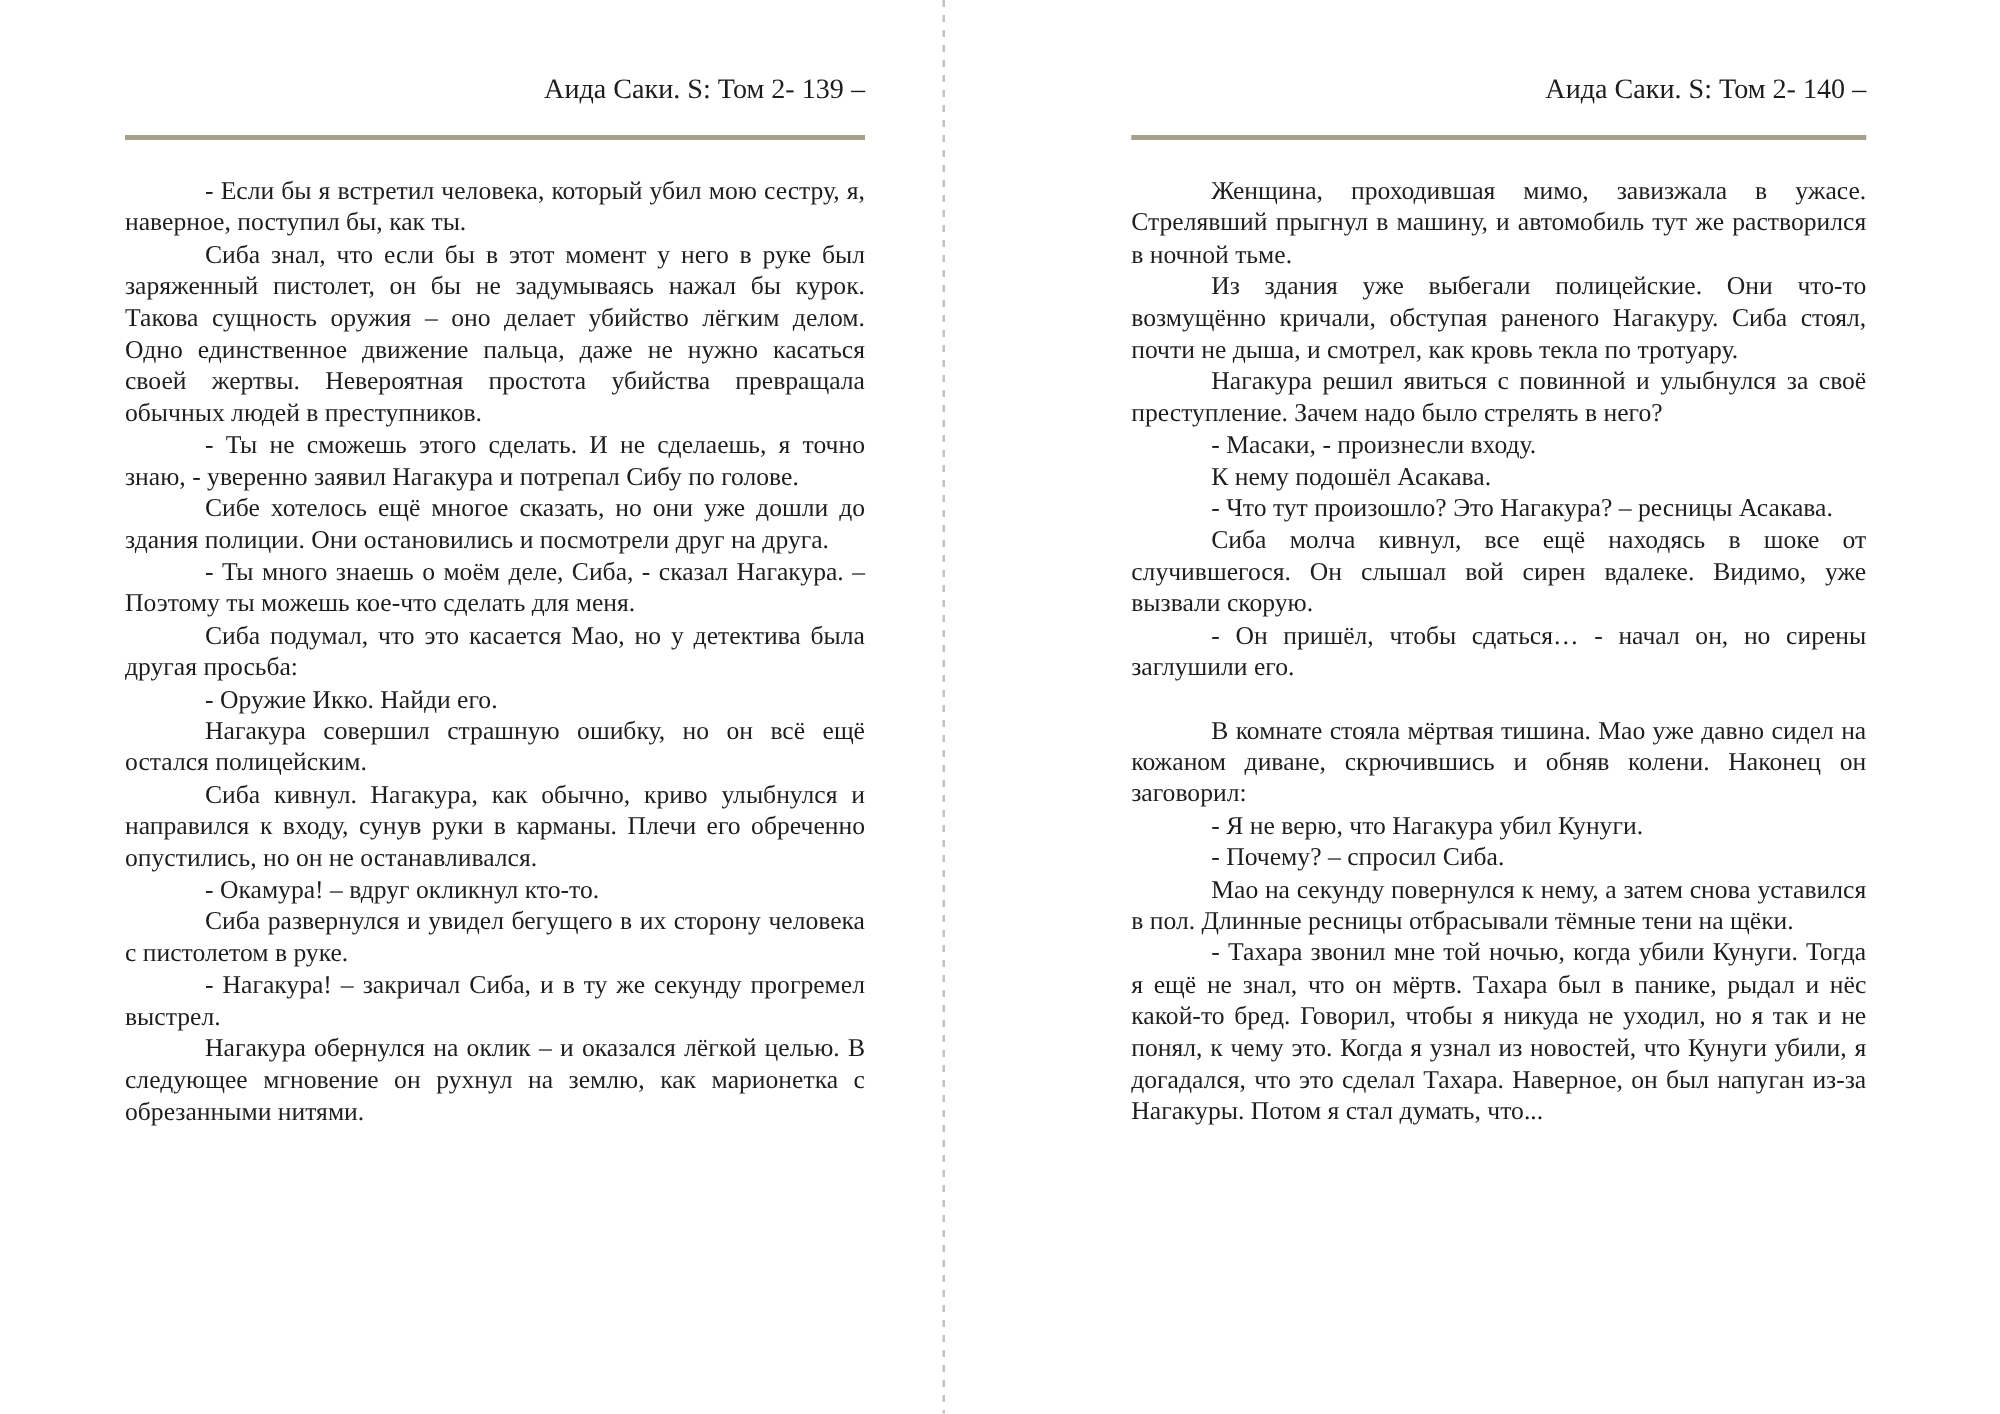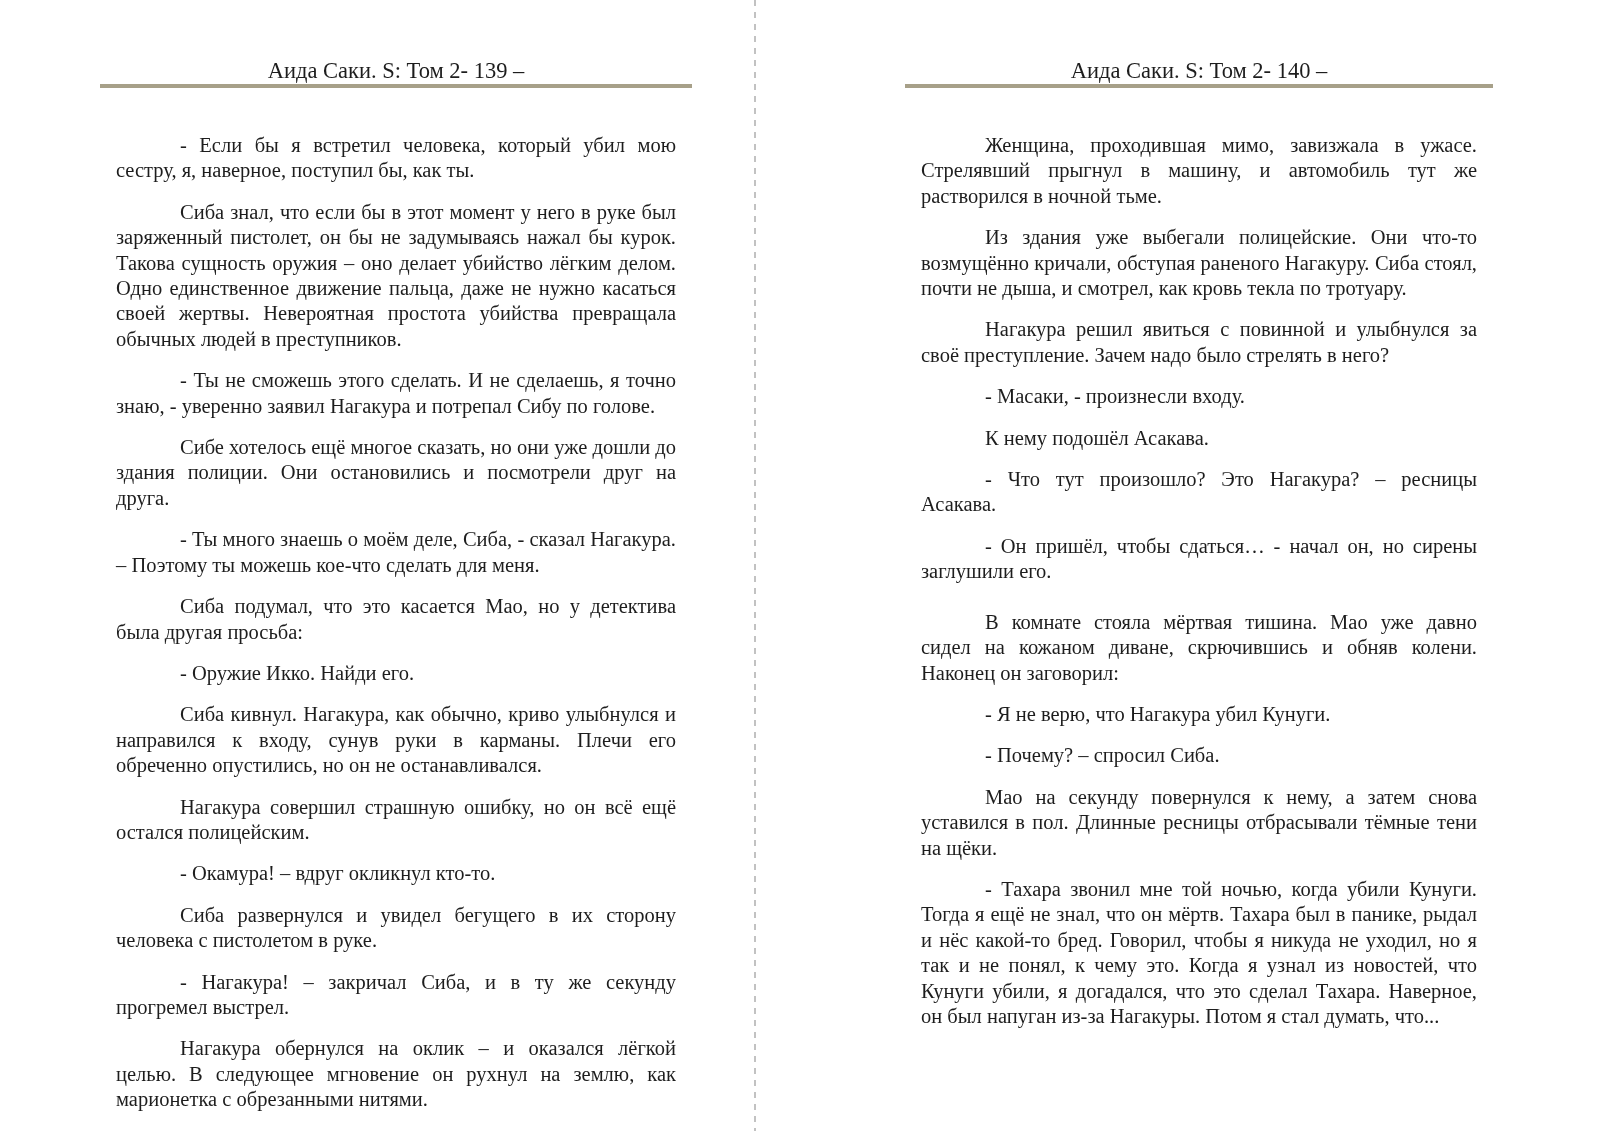--- a/index.html
+++ b/index.html
@@ -29,35 +29,36 @@
     );
   }
   .page {
     position: absolute;
     top: 58px;
   }
   .page-left  { left: 100px; width: 592px; }
   .page-right { left: 905px; width: 588px; }
   .page-header {
     display: flex;
-    justify-content: center;
+    justify-content: flex-end;
     align-items: baseline;
     font-size: 22.5px;
     line-height: 26px;
+    padding-bottom: 24px;
     border-bottom: 4px solid #a7a089;
     white-space: nowrap;
   }
   .page-body {
     padding-top: 29px;
     font-size: 20.5px;
     line-height: 25.4px;
     text-align: justify;
   }
   .page-body p {
-    margin: 16px;
+    margin: 0;
     text-indent: 64px;
   }
   .page-body p.scene-break {
     margin-top: 25px;
   }
 </style>
 </head>
 <body>
 
 <div class="spread">
@@ -70,41 +71,42 @@
       <span>- 139 –</span>
     </div>
     <div class="page-body">
       <p>- Если бы я встретил человека, который убил мою сестру, я, наверное, поступил бы, как ты.</p>
       <p>Сиба знал, что если бы в этот момент у него в руке был заряженный пистолет, он бы не задумываясь нажал бы курок. Такова сущность оружия – оно делает убийство лёгким делом. Одно единственное движение пальца, даже не нужно касаться своей жертвы. Невероятная простота убийства превращала обычных людей в преступников.</p>
       <p>- Ты не сможешь этого сделать. И не сделаешь, я точно знаю, - уверенно заявил Нагакура и потрепал Сибу по голове.</p>
       <p>Сибе хотелось ещё многое сказать, но они уже дошли до здания полиции. Они остановились и посмотрели друг на друга.</p>
       <p>- Ты много знаешь о моём деле, Сиба, - сказал Нагакура. – Поэтому ты можешь кое-что сделать для меня.</p>
       <p>Сиба подумал, что это касается Мао, но у детектива была другая просьба:</p>
       <p>- Оружие Икко. Найди его.</p>
+      <p>Нагакура совершил страшную ошибку, но он всё ещё остался полицейским.</p>
       <p>Сиба кивнул. Нагакура, как обычно, криво улыбнулся и направился к входу, сунув руки в карманы. Плечи его обреченно опустились, но он не останавливался.</p>
-      <p>Нагакура совершил страшную ошибку, но он всё ещё остался полицейским.</p>
       <p>- Окамура! – вдруг окликнул кто-то.</p>
       <p>Сиба развернулся и увидел бегущего в их сторону человека с пистолетом в руке.</p>
       <p>- Нагакура! – закричал Сиба, и в ту же секунду прогремел выстрел.</p>
       <p>Нагакура обернулся на оклик – и оказался лёгкой целью.  В следующее мгновение он рухнул на землю, как марионетка с обрезанными нитями.</p>
     </div>
   </div>
 
   <div class="page page-right">
     <div class="page-header">
       <span>Аида Саки. S: Том 2</span>
       <span>- 140 –</span>
     </div>
     <div class="page-body">
       <p>Женщина, проходившая мимо, завизжала в ужасе. Стрелявший прыгнул в машину, и автомобиль тут же растворился в ночной тьме.</p>
       <p>Из здания уже выбегали полицейские. Они что-то возмущённо кричали, обступая раненого Нагакуру. Сиба стоял, почти не дыша, и смотрел, как кровь текла по тротуару.</p>
       <p>Нагакура решил явиться с повинной и улыбнулся за своё преступление. Зачем надо было стрелять в него?</p>
       <p>- Масаки, - произнесли входу.</p>
       <p>К нему подошёл Асакава.</p>
       <p>- Что тут произошло? Это Нагакура? – ресницы Асакава.</p>
+      <p>Сиба молча кивнул, все ещё находясь в шоке от случившегося. Он слышал вой сирен вдалеке. Видимо, уже вызвали скорую.</p>
       <p>- Он пришёл, чтобы сдаться… - начал он, но сирены заглушили его.</p>
       <p class="scene-break">В комнате стояла мёртвая тишина. Мао уже давно сидел на кожаном диване, скрючившись и обняв колени. Наконец он заговорил:</p>
       <p>- Я не верю, что Нагакура убил Кунуги.</p>
       <p>- Почему? – спросил Сиба.</p>
       <p>Мао на секунду повернулся к нему, а затем снова уставился в пол. Длинные ресницы отбрасывали тёмные тени на щёки.</p>
       <p>- Тахара звонил мне той ночью, когда убили Кунуги. Тогда я ещё не знал, что он мёртв. Тахара был в панике, рыдал и нёс какой-то бред. Говорил, чтобы я никуда не уходил, но я так и не понял, к чему это. Когда я узнал из новостей, что Кунуги убили, я догадался, что это сделал Тахара. Наверное, он был напуган из-за Нагакуры. Потом я стал думать, что...</p>
     </div>
   </div>
 
 </div>

